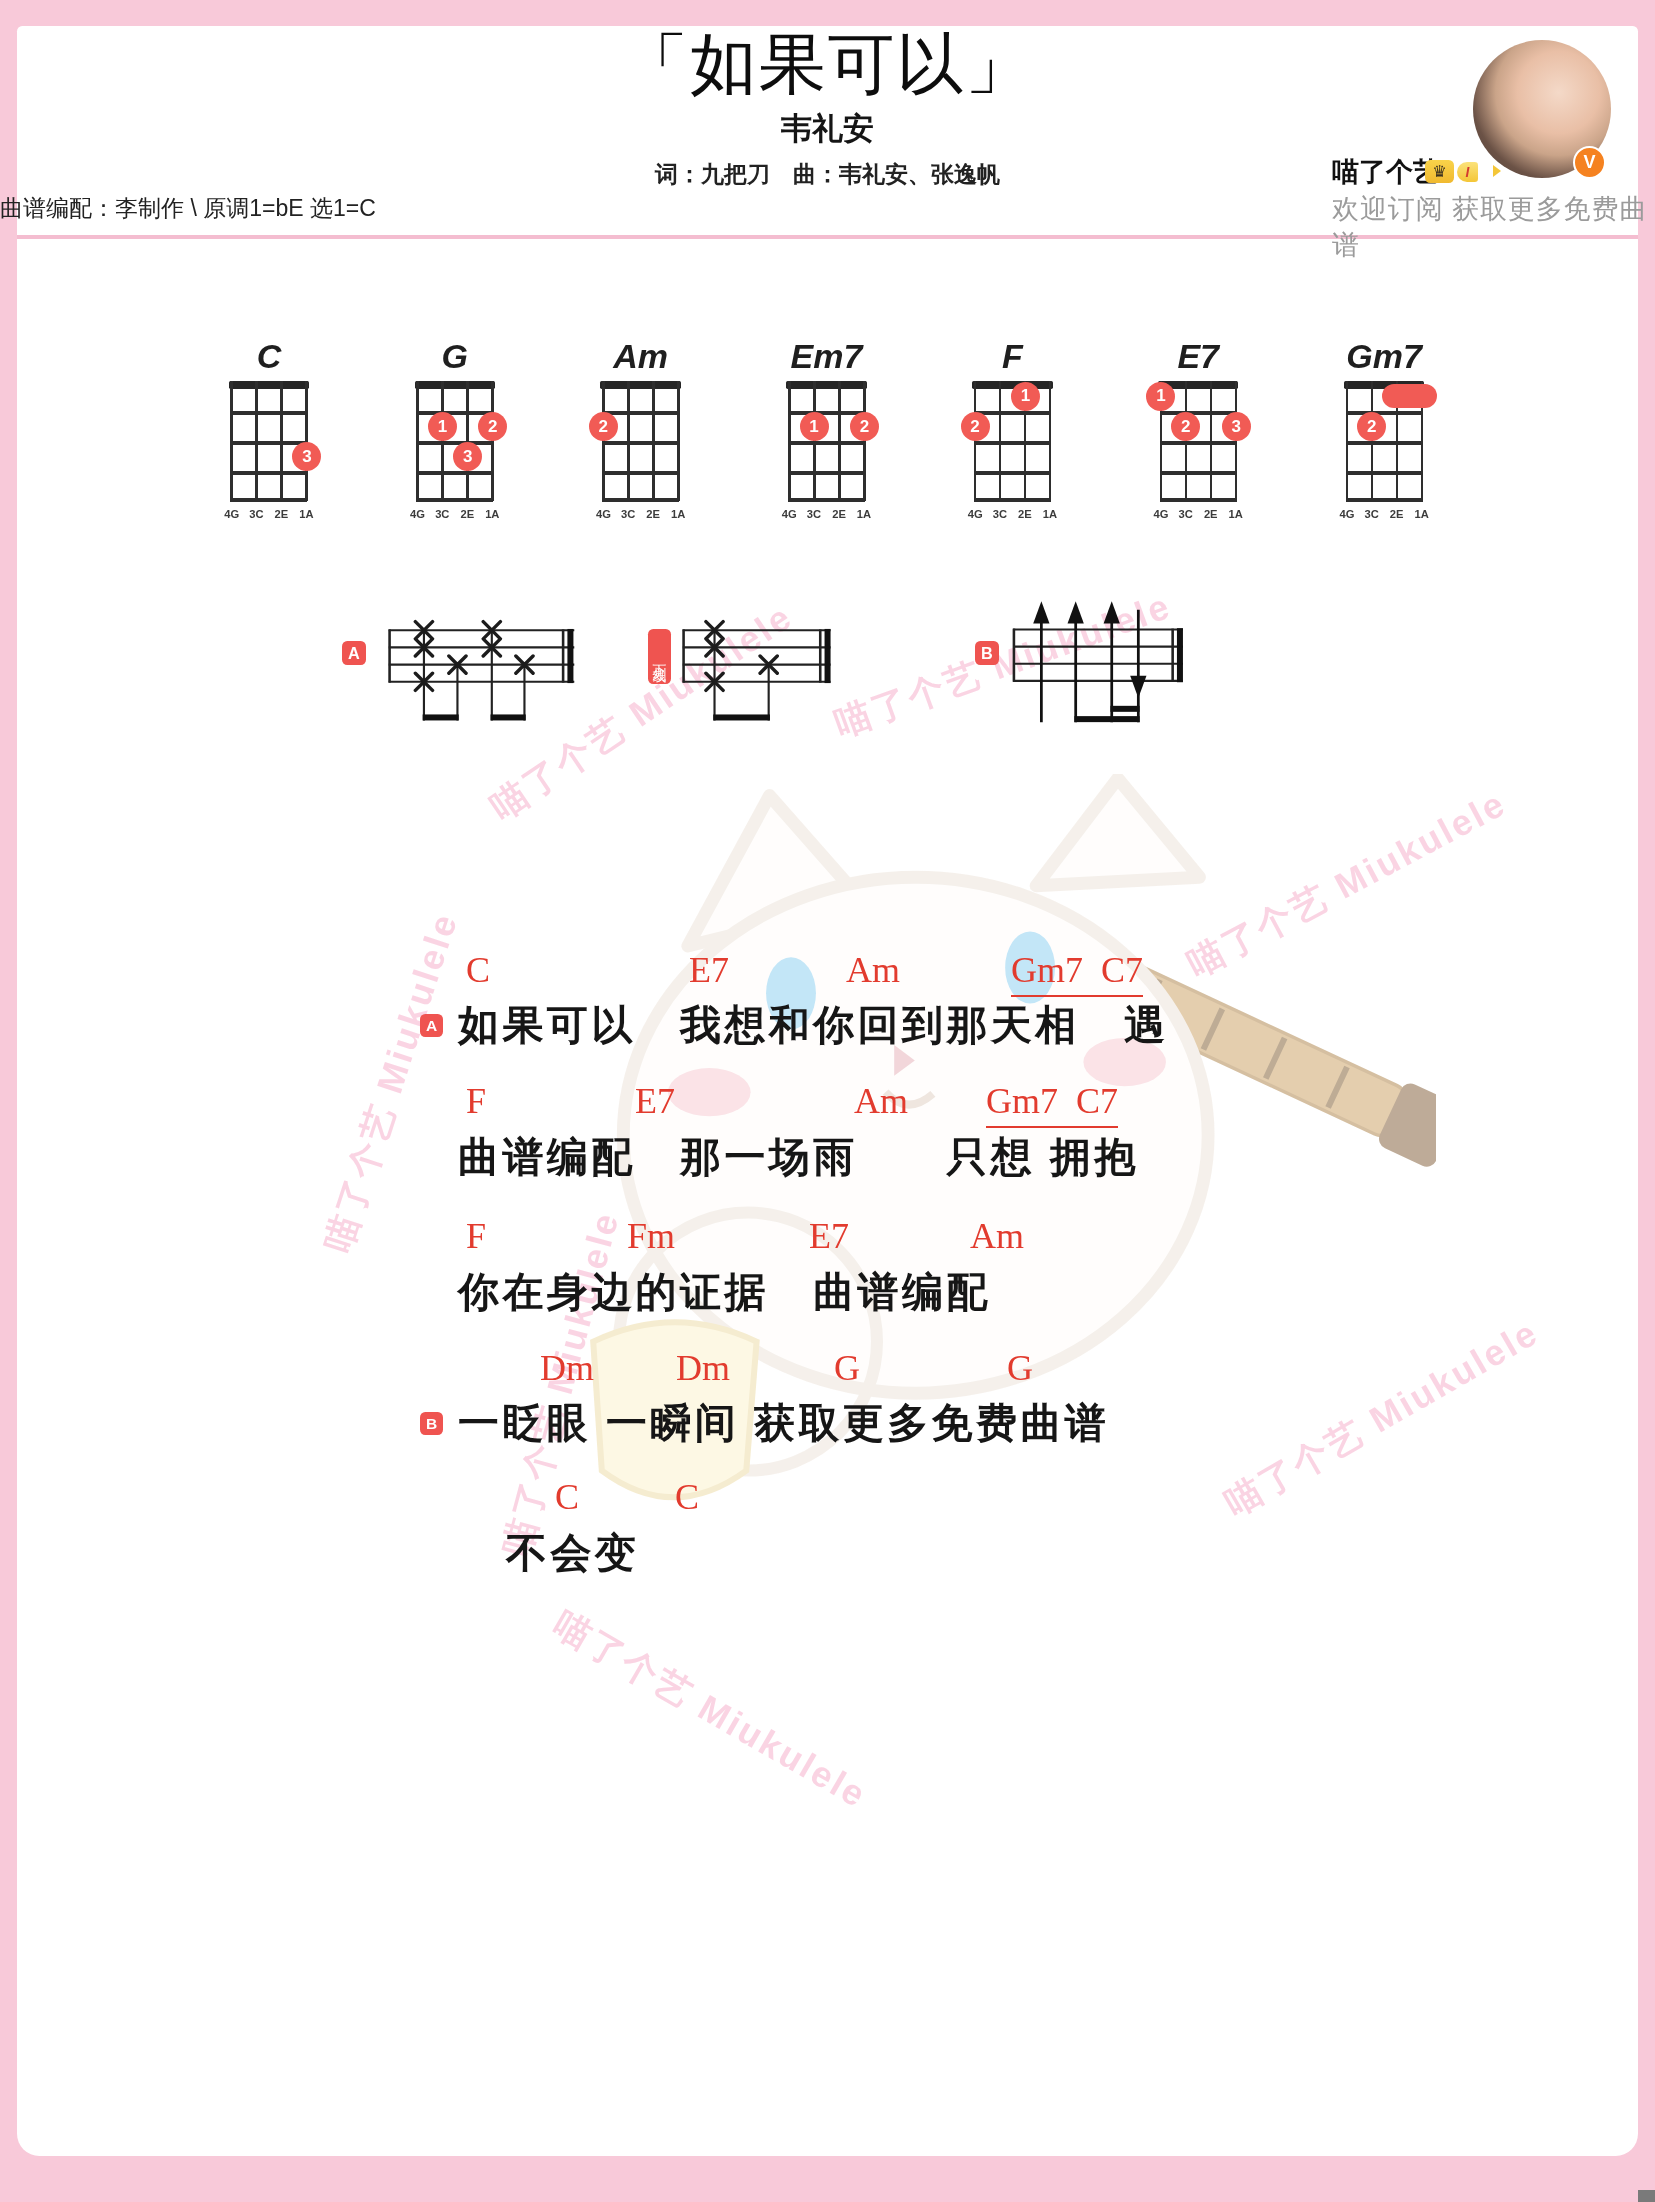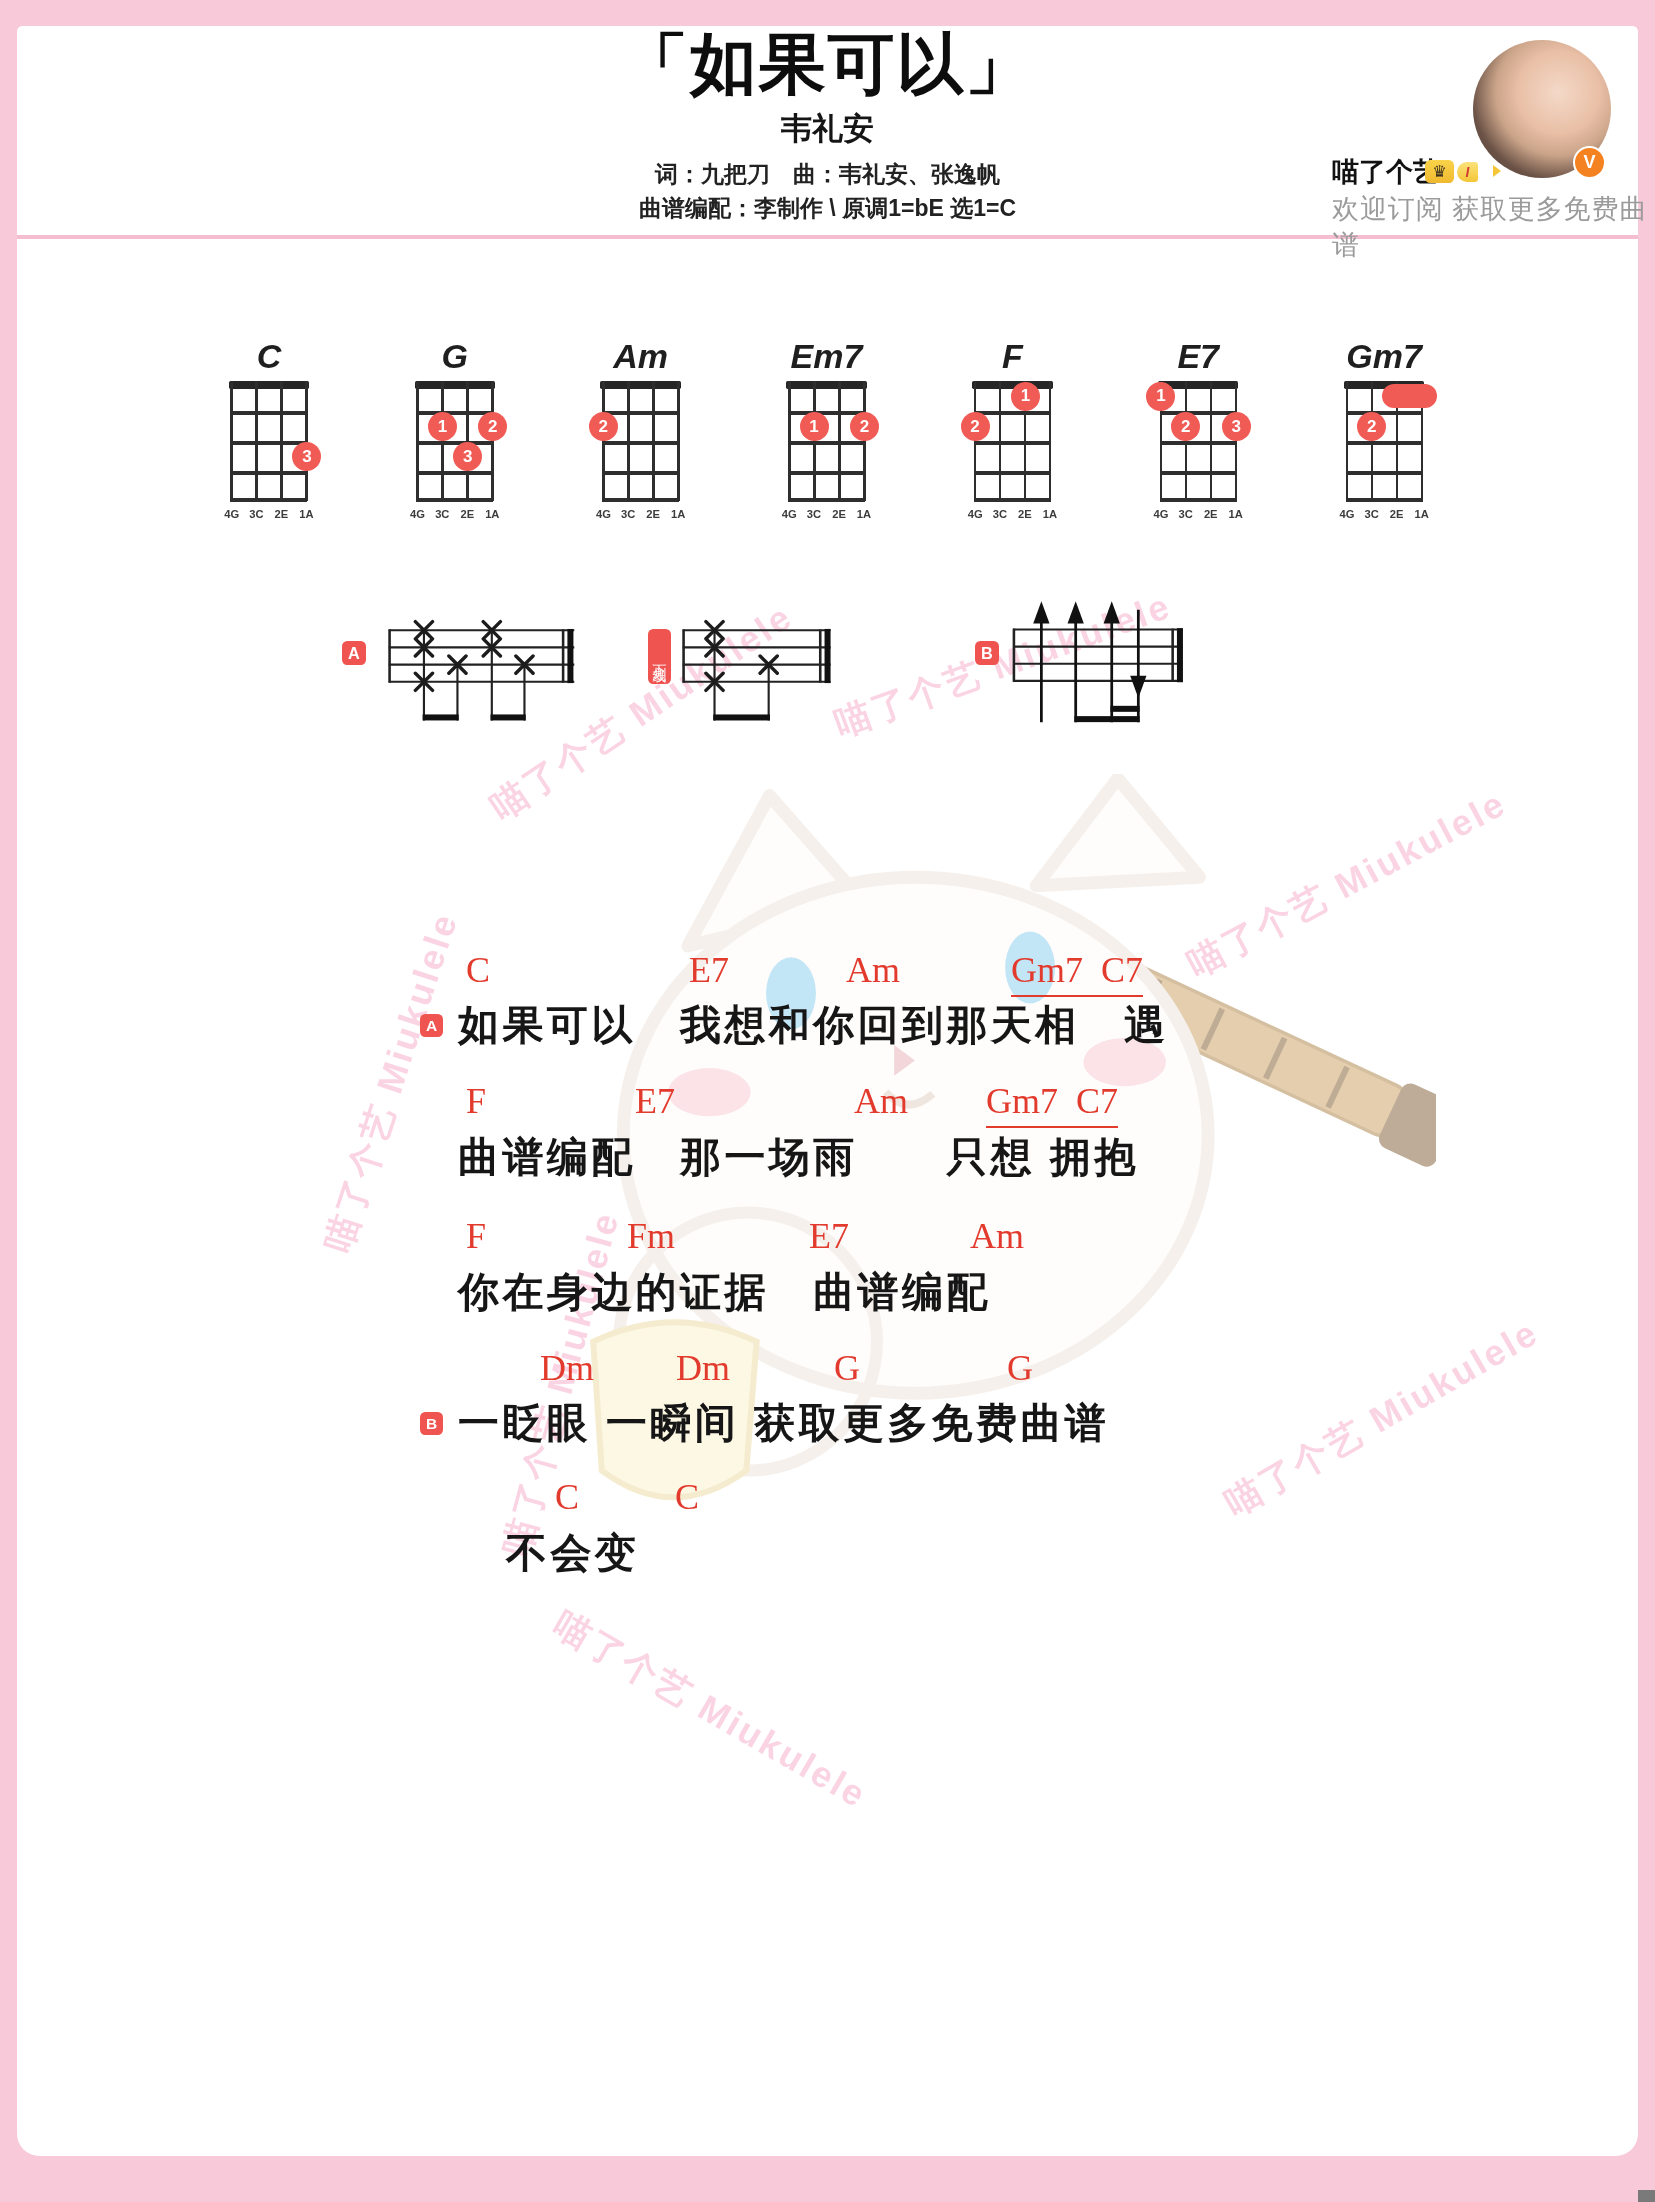--- a/index.html
+++ b/index.html
@@ -12,33 +12,33 @@
     position:absolute;left:17px;right:17px;top:26px;bottom:47px;
     background:#ffffff;border-radius:5.2px 5.2px 22.4px 22.4px;z-index:0;
   }
   .header-divider{
     position:absolute;left:17px;right:17px;top:235px;height:4.3px;
     background:#f4bdd0;z-index:2;
   }
   
   .page-title{
     position:absolute;left:0;top:19px;width:100%;text-align:center;
-    font-size:67px;font-weight:700;color:#0d0d0d;letter-spacing:1.7px;z-index:3;
+    font-size:67px;font-weight:400;color:#0d0d0d;letter-spacing:1.7px;z-index:3;
   }
   .artist{
     position:absolute;left:0;top:108px;width:100%;text-align:center;
     font-size:31px;font-weight:700;color:#151515;z-index:3;
   }
   .credits1{
     position:absolute;left:0;top:159px;width:100%;text-align:center;
     font-size:23px;font-weight:700;color:#222;z-index:3;
   }
   .credits2{
-    position:absolute;left:0;top:193px;width:100%;text-align:center;
-    font-size:23px;font-weight:700;color:#222;z-index:3;
+    position:absolute;left:0;top:193px;width:100%;
+    font-size:23px;font-weight:400;color:#222;z-index:3;
   }
   
   .avatar{
     position:absolute;left:1473px;top:40px;width:138px;height:138px;border-radius:50%;
     background:radial-gradient(circle at 62% 38%, #f4d9c8 0%, #e9bfa6 34%, #caa489 52%, #6b5246 72%, #4a3a33 100%);
     z-index:3;
   }
   .vbadge{
     position:absolute;left:1573px;top:146px;width:33px;height:33px;border-radius:50%;
     background:#f58220;border:2.6px solid #fff;color:#fff;font-weight:800;font-size:18px;

